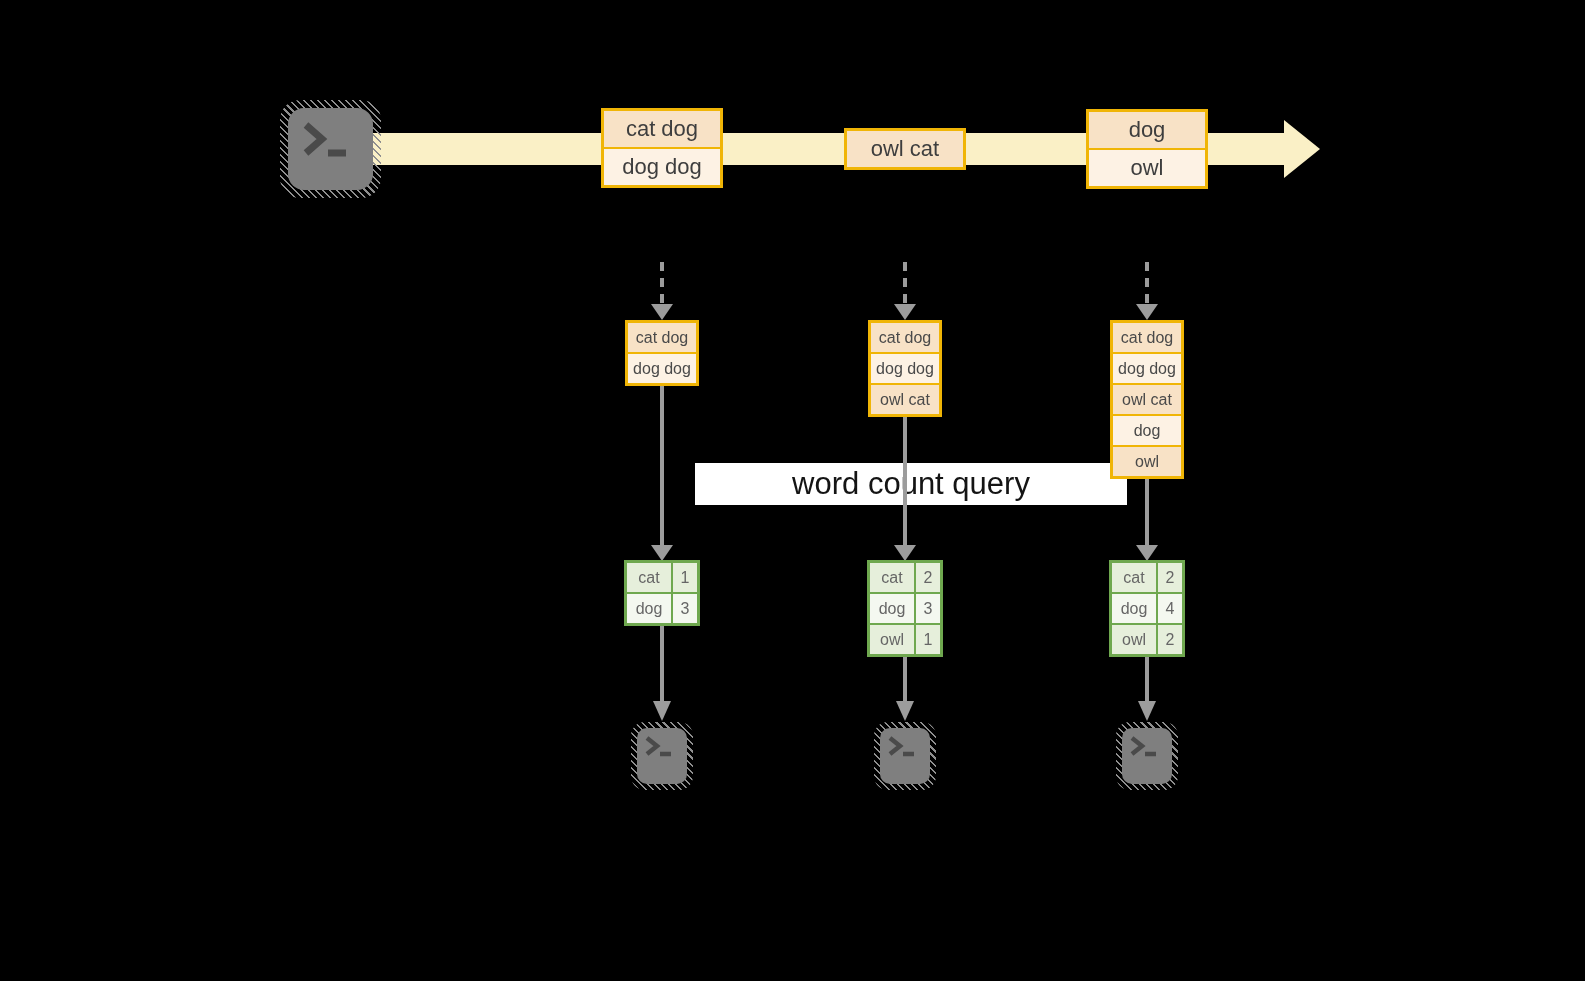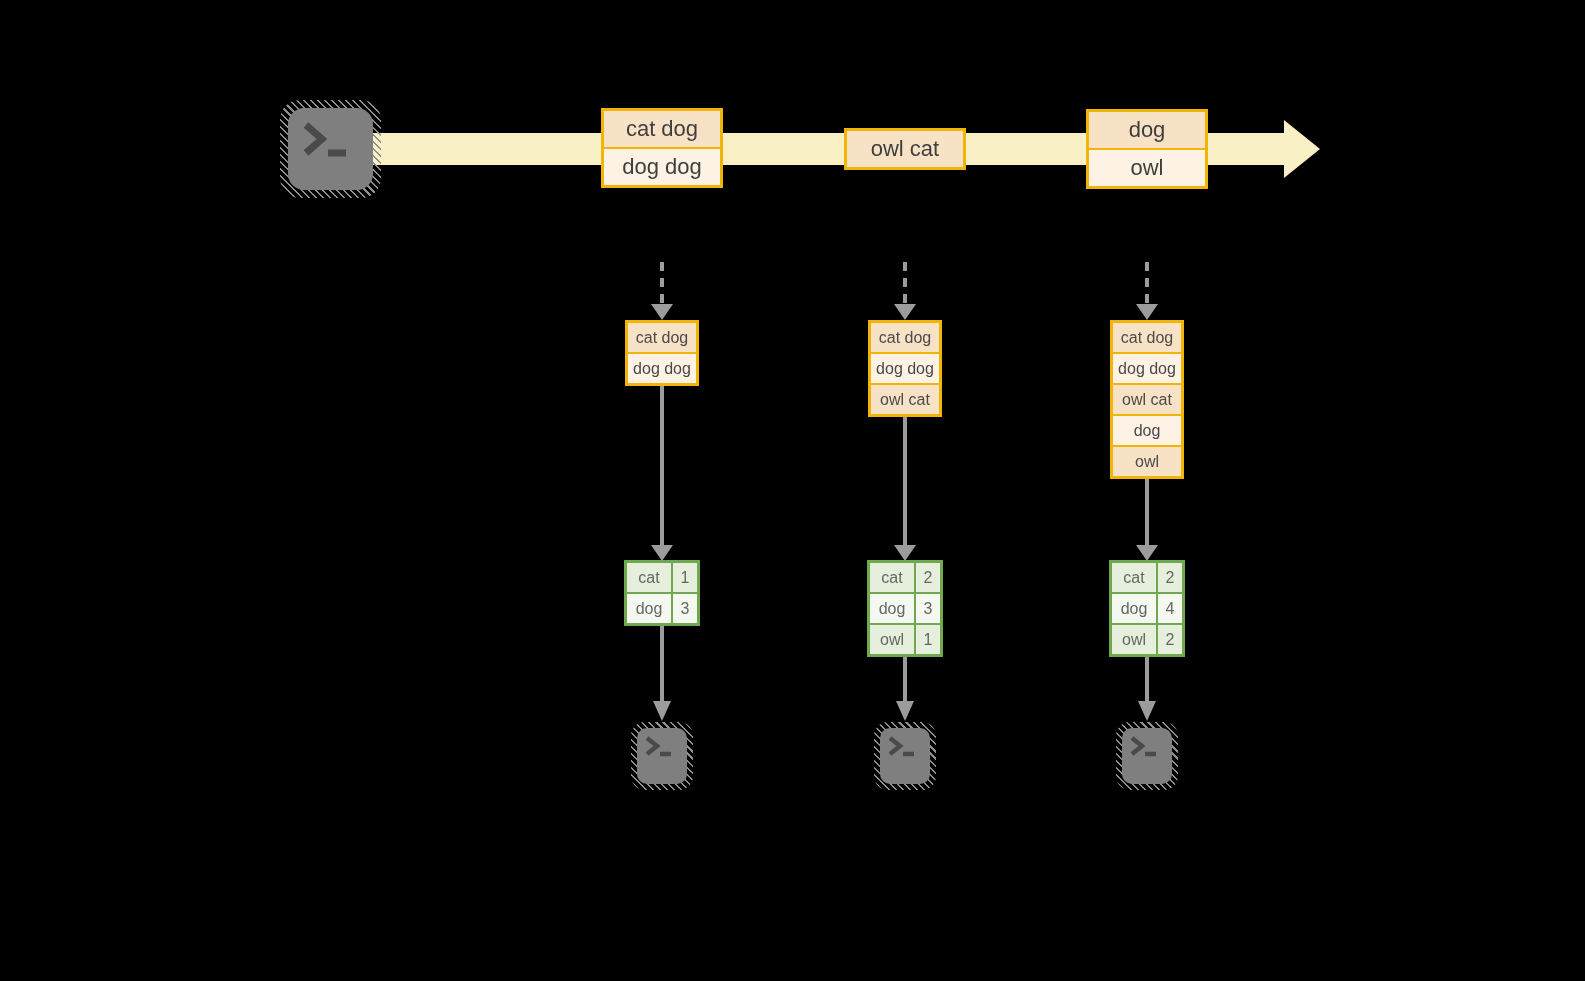--- a/index.html
+++ b/index.html
@@ -42,20 +42,23 @@
   .qband{position:absolute;left:695px;top:463px;width:432px;height:42px;
          background:var(--query_band_bg);z-index:1;text-align:center;}
   .qband span{font-size:31px;color:#141414;line-height:42px;display:inline-block;}
 </style>
 </head>
 <body>
 
 <div class="canvas" id="canvas" style="--background: #000000; --stream_arrow: #FAF0C6; --message_border: #F0B506; --message_cell_dark: #F8E2C6; --message_cell_light: #FDF2E4; --table_border: #6FA84F; --table_cell_dark: #E6EFDB; --table_cell_light: #F4F8F0; --connector_gray: #9C9C9C; --terminal_gray: #7F7F7F; --query_band_bg: #FFFFFF; --text_dark: #3E3E3E;">
   <div class="sband"></div>
   <div class="shead"></div>
+  <div class="qband">
+    <span>word count query</span>
+  </div>
 <div class="hatch" style="left: 280px; top: 100px; width: 101px; height: 98px; border-radius: 20px;">
       <div class="solidterm" style="left: 8px; top: 8px; width: 85px; height: 82px; border-radius: 16px;">
         <svg width="58" height="46" viewBox="0 0 58 46" style="position:absolute;left:10px;top:10px">
           <polyline points="8,7 24,21 8,35" fill="none" stroke="#4A4A4A" stroke-width="7"></polyline>
           <line x1="30" y1="35" x2="48" y2="35" stroke="#4A4A4A" stroke-width="7"></line>
         </svg>
       </div>
     </div>
     <div class="obox" style="left: 601px; top: 108px;">
       <div class="cell s dark">cat dog</div>

